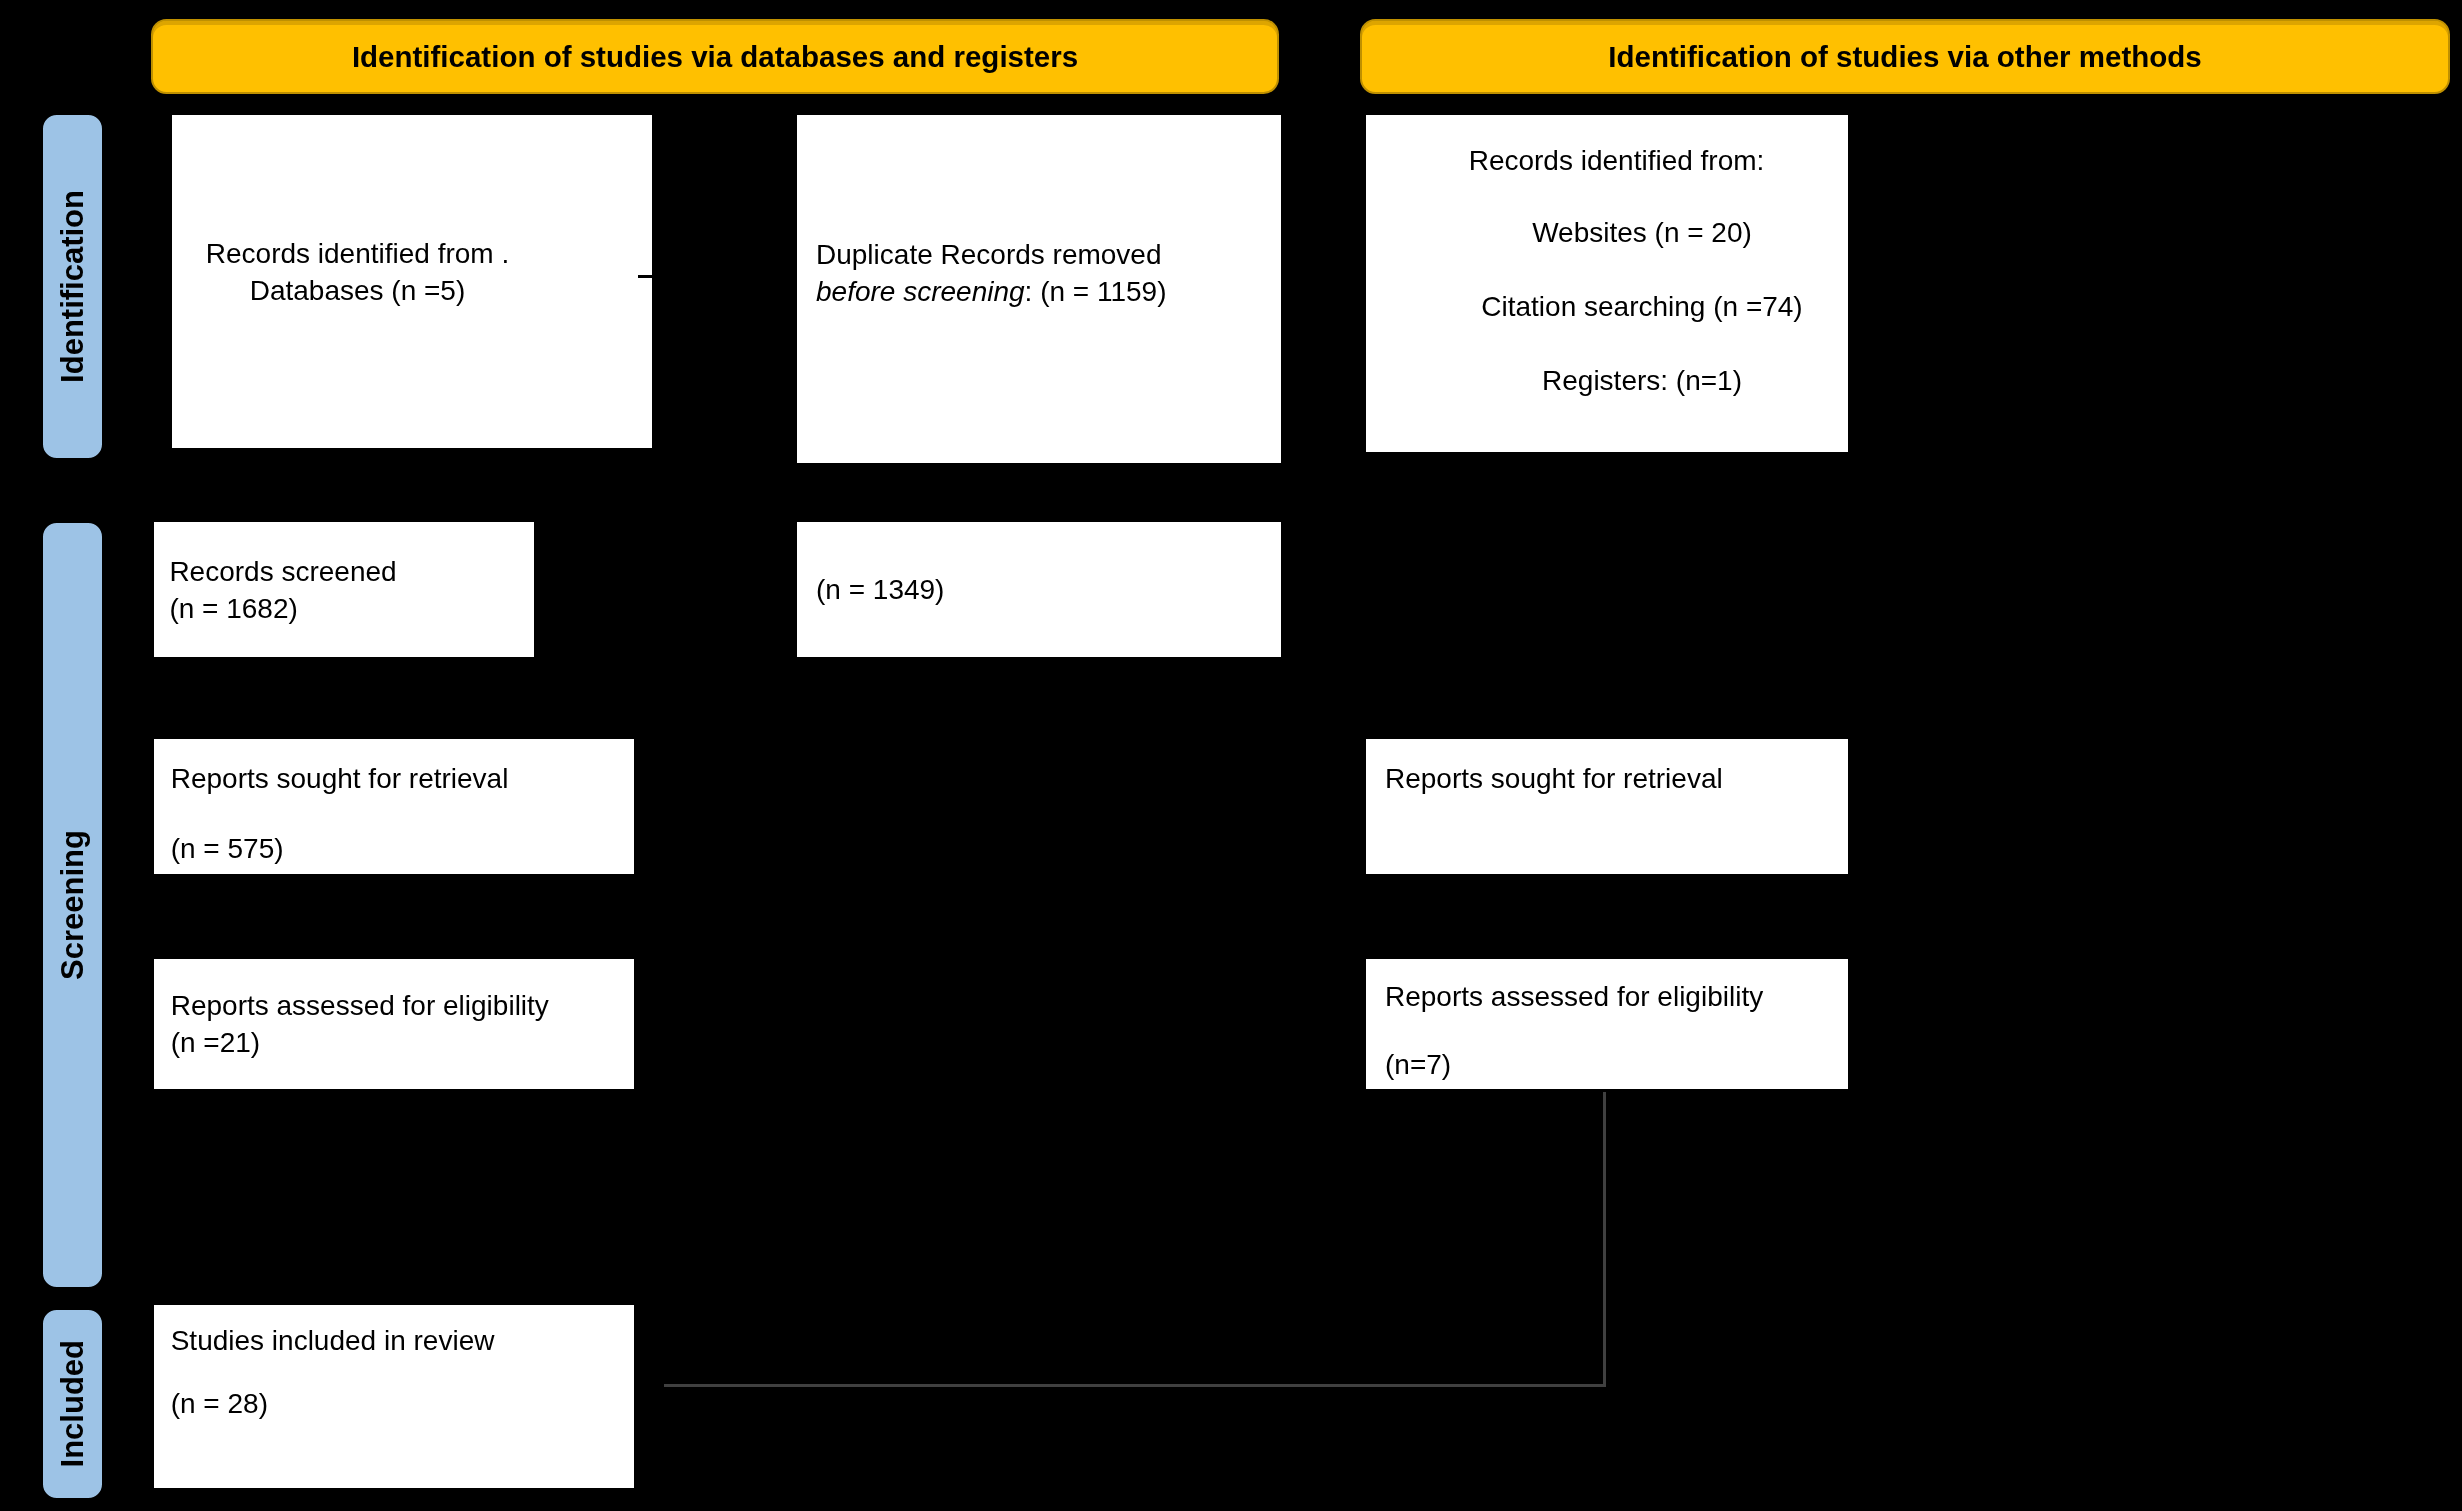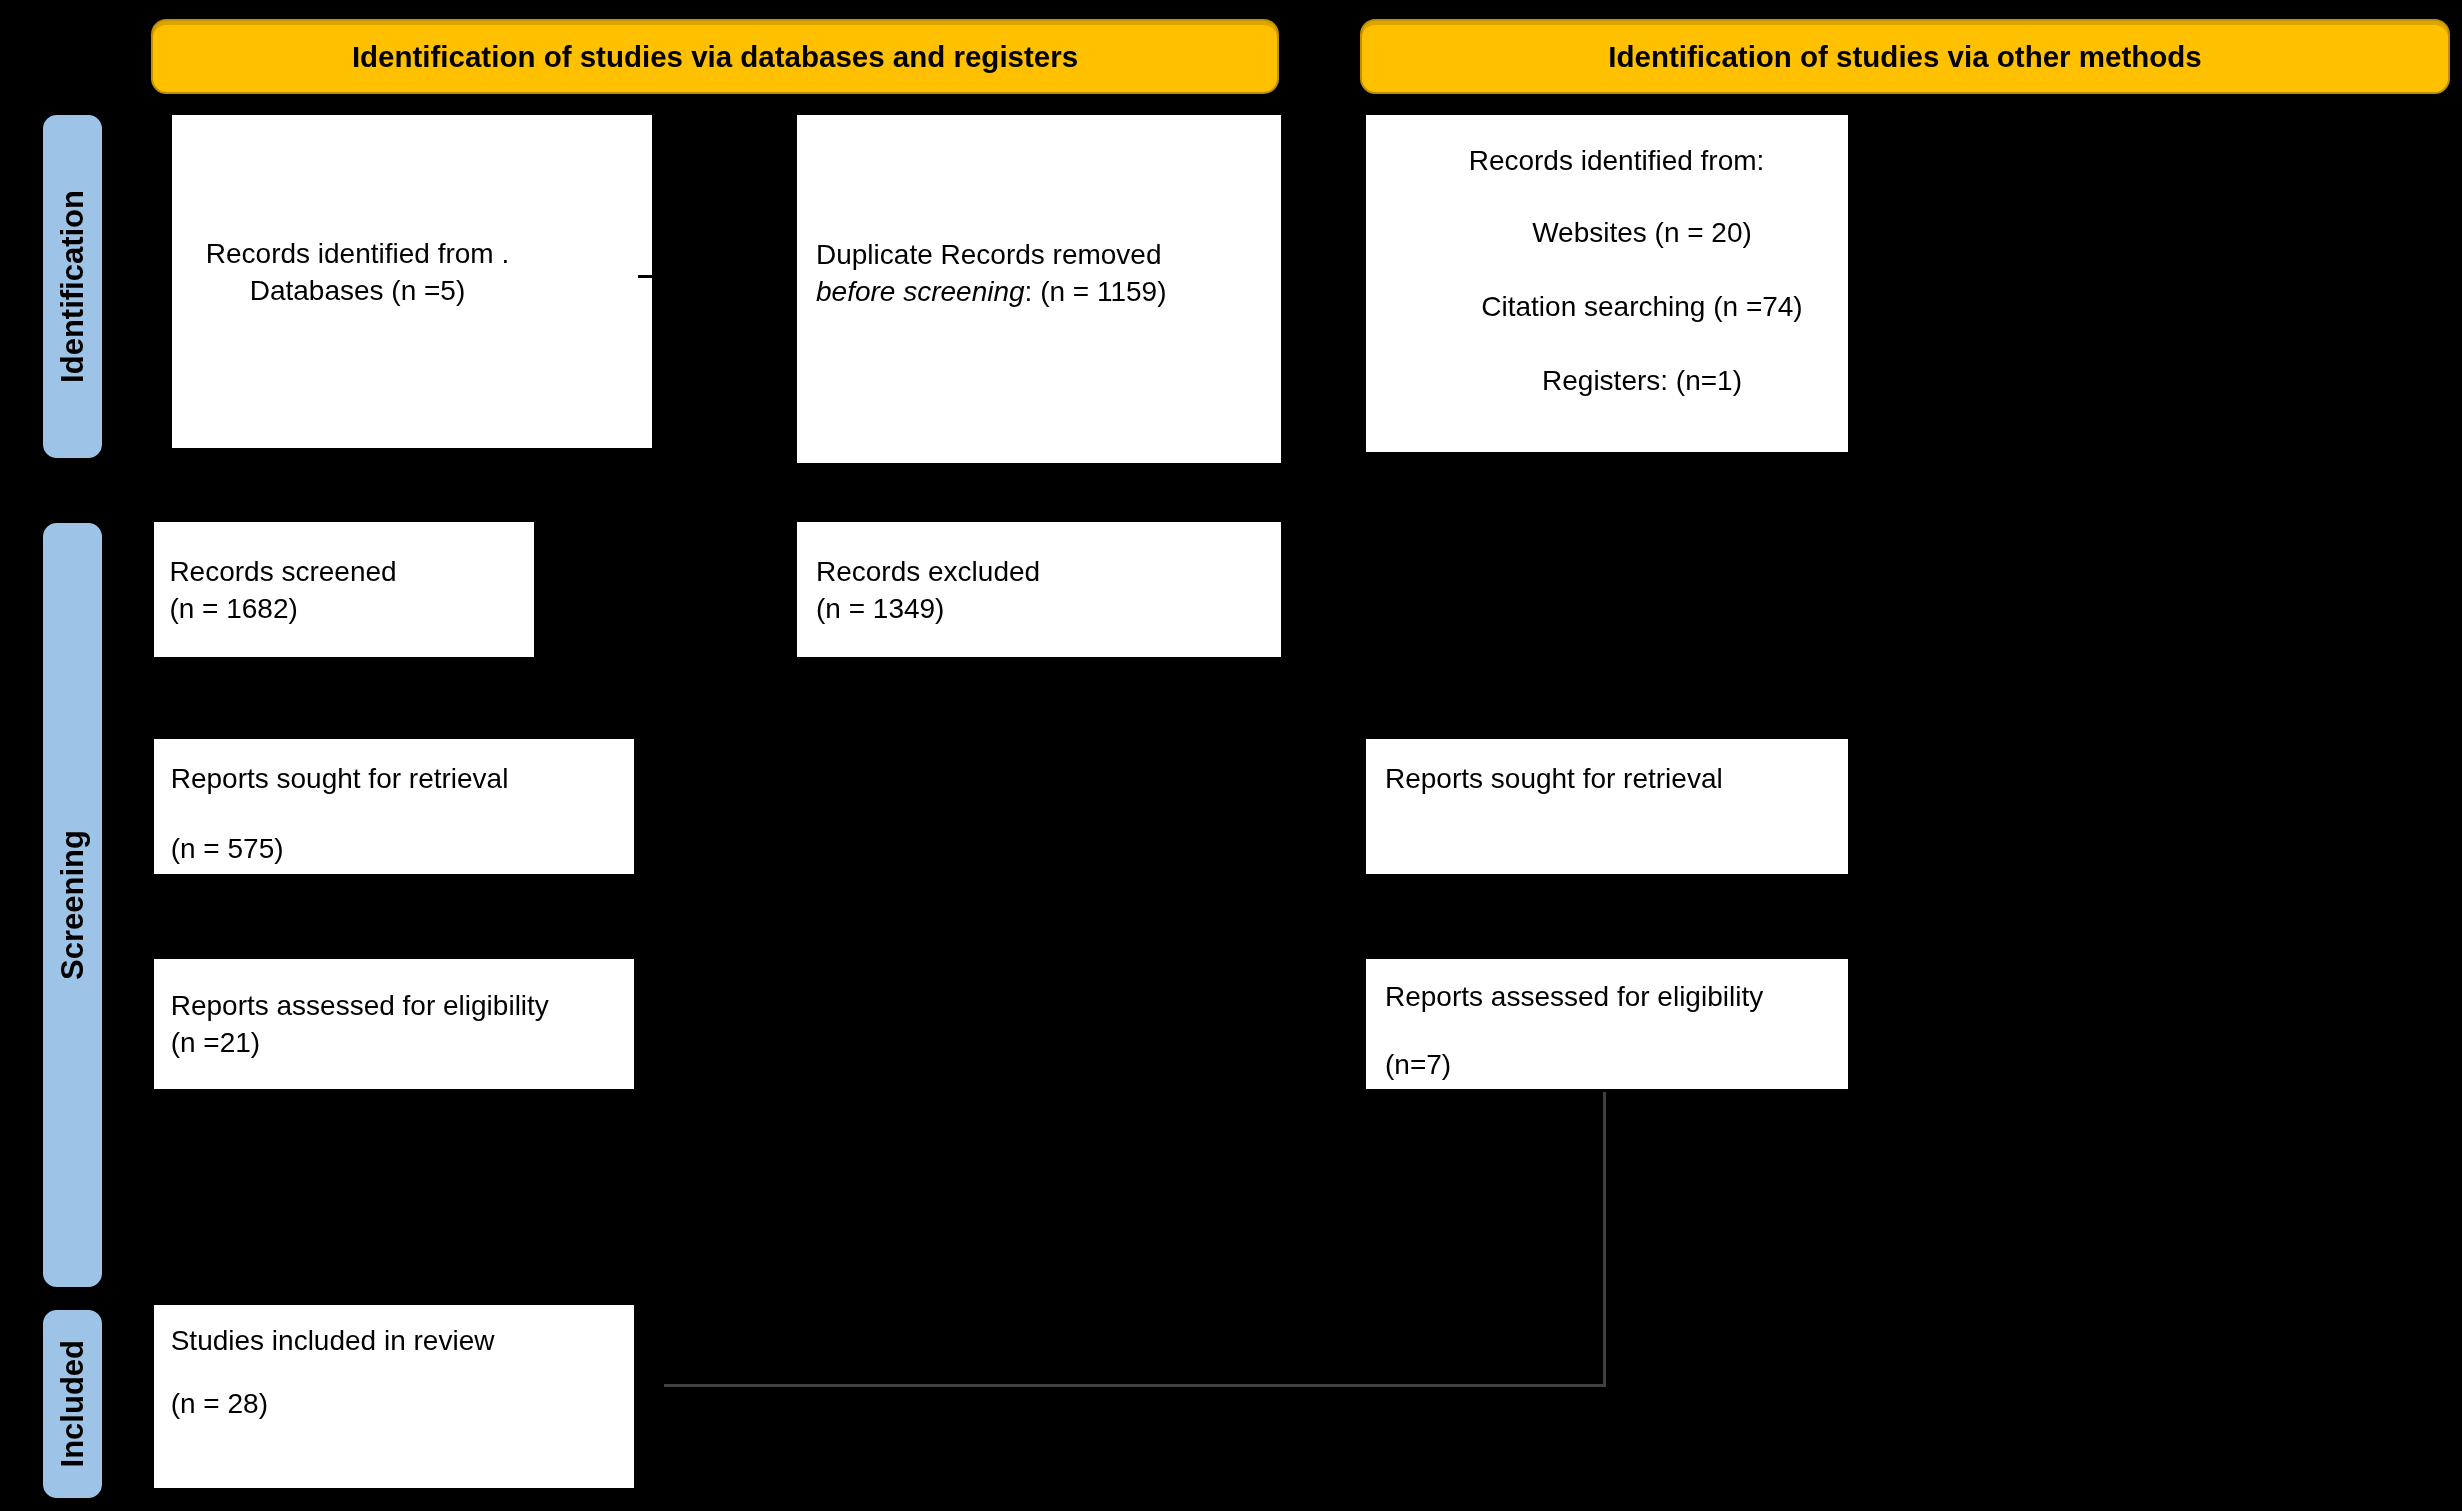--- a/index.html
+++ b/index.html
@@ -93,21 +93,20 @@
 
   <div class="box" style="left:151px;top:519px;width:386px;height:141px;">
     <div class="pad" style="display:flex;flex-direction:column;justify-content:center;padding-left:15.4px;">
       <div class="tline">Records screened</div>
       <div class="tline">(n = 1682)</div>
     </div>
   </div>
 
   <div class="box" style="left:794px;top:519px;width:490px;height:141px;">
     <div class="pad" style="display:flex;flex-direction:column;justify-content:center;padding-left:19px;">
-      <div class="tline">Records excluded</div>
       <div class="tline">(n = 1349)</div>
     </div>
   </div>
 
   <div class="box" style="left:151px;top:736px;width:486px;height:141px;">
     <div class="pad" style="padding-left:16.7px;padding-top:20.5px;">
       <div class="tline">Reports sought for retrieval</div>
       <div class="tline" style="margin-top:33px;">(n = 575)</div>
     </div>
   </div>

